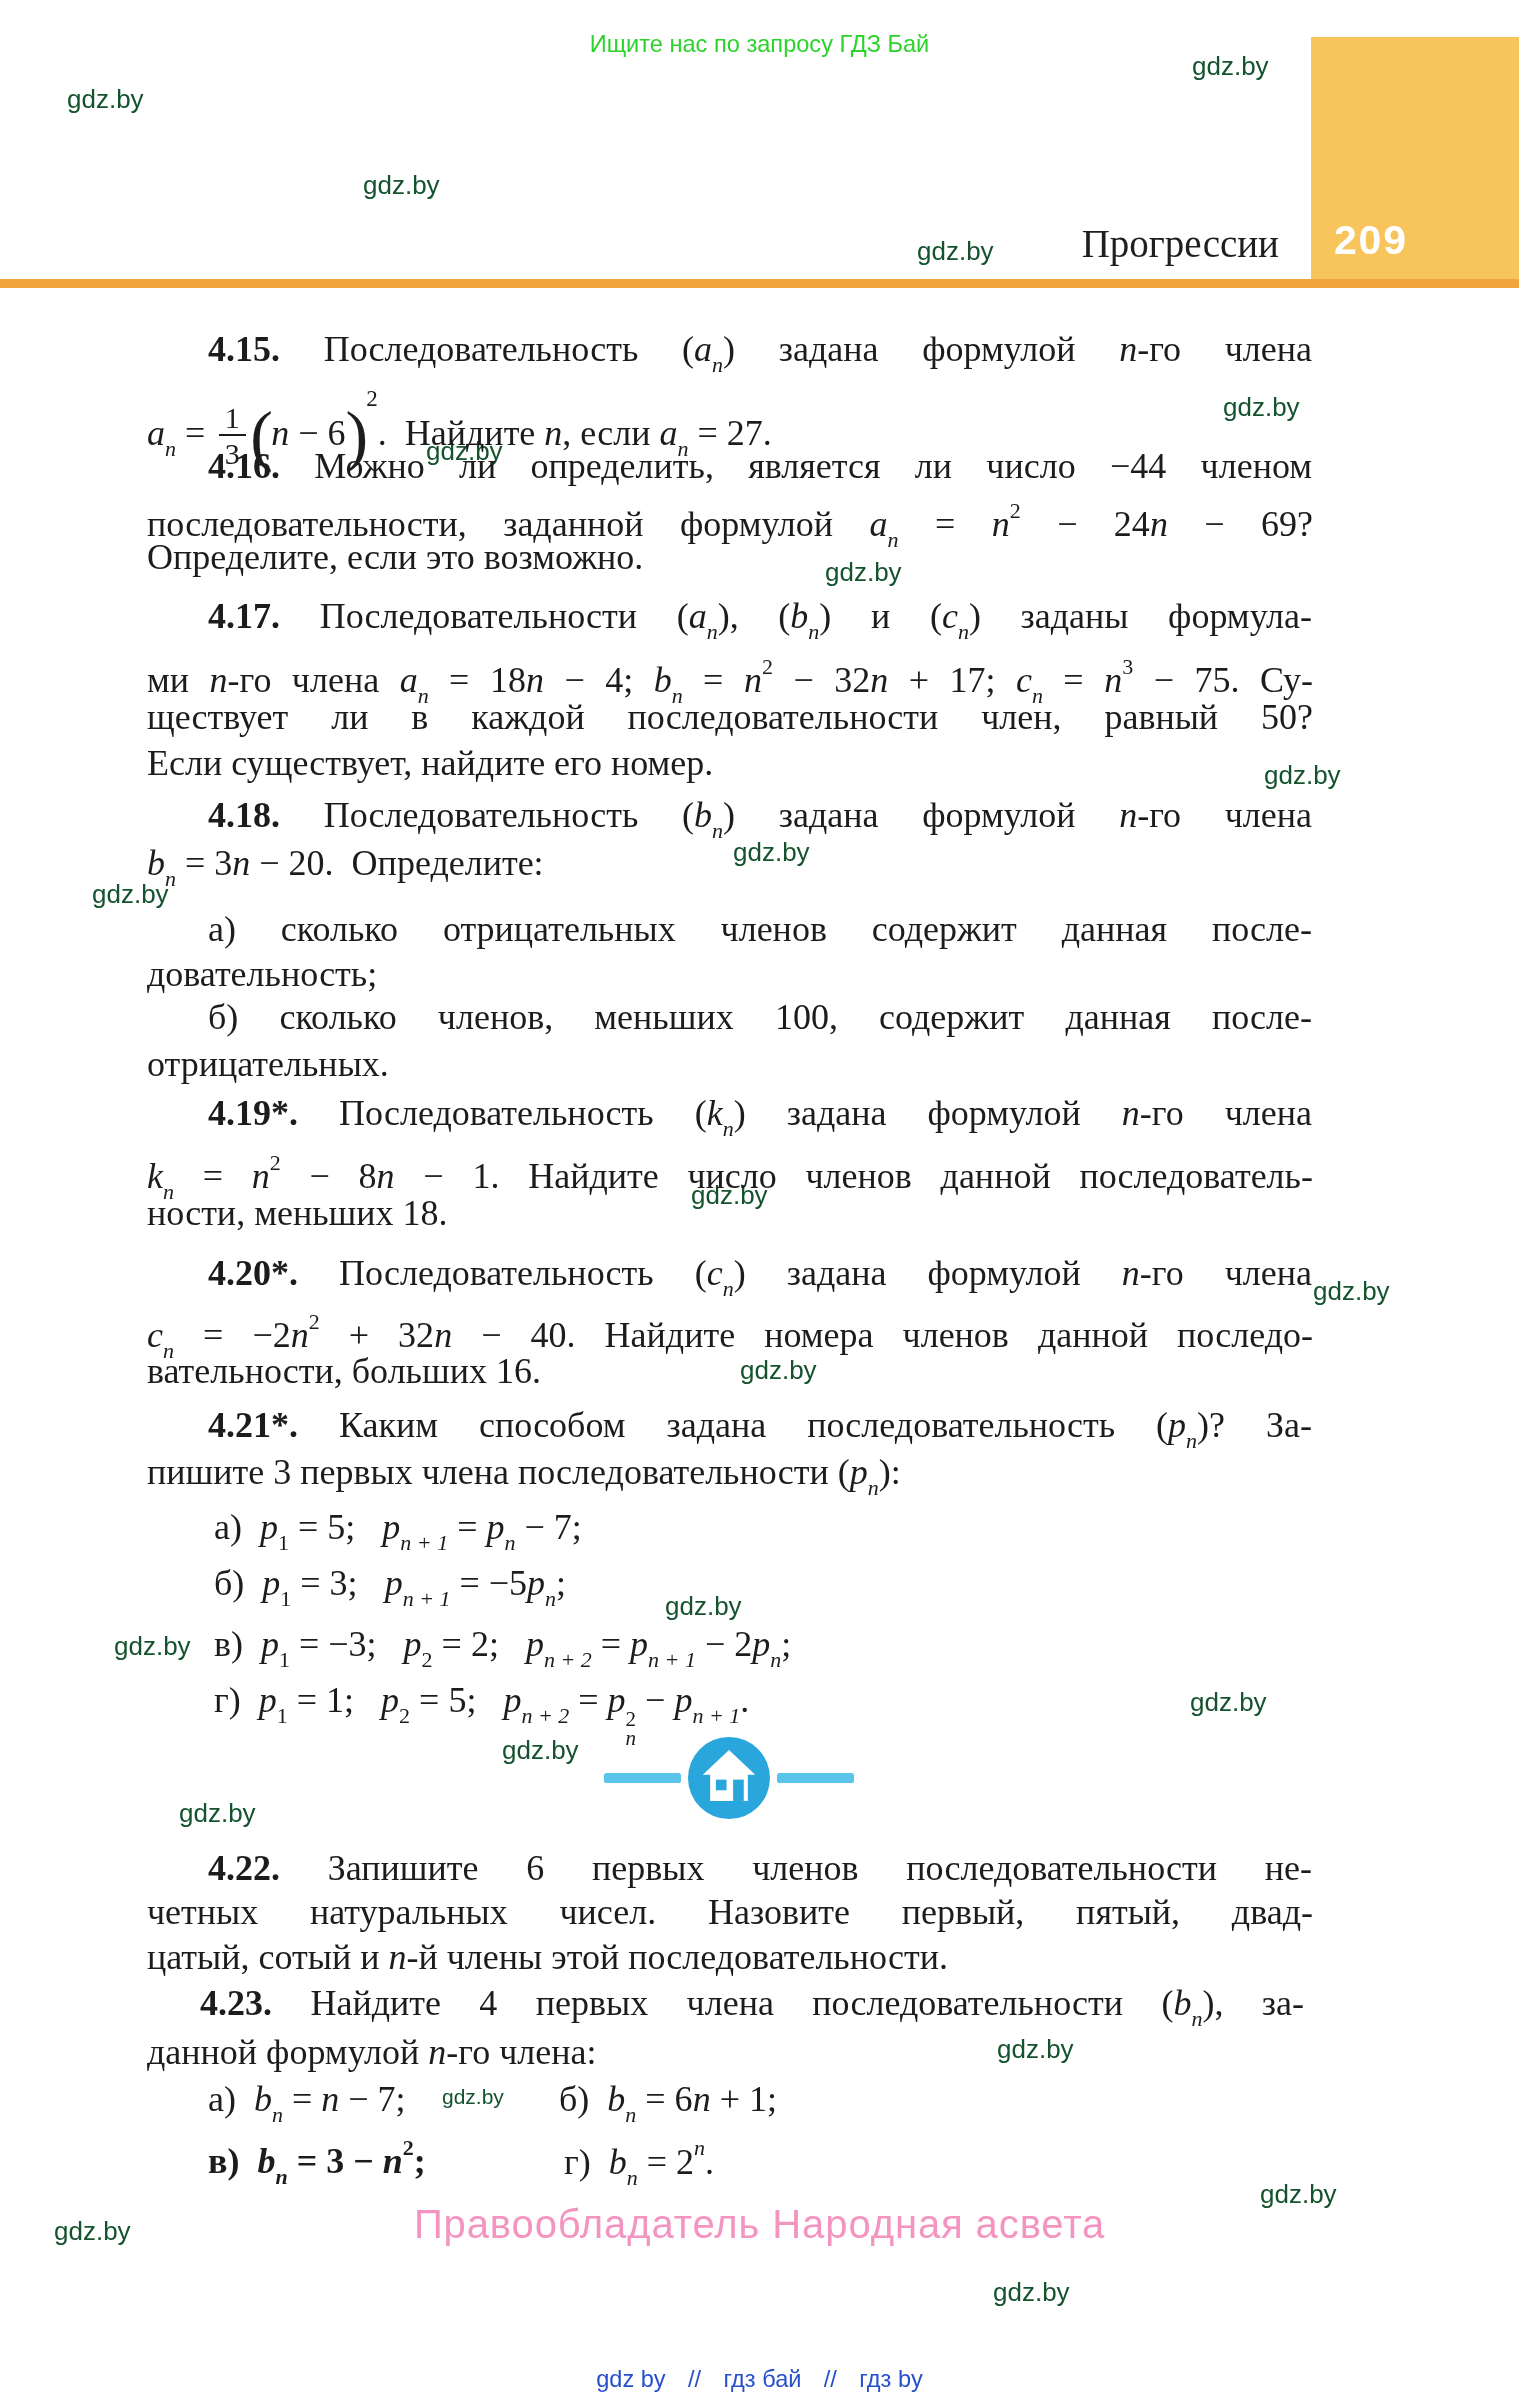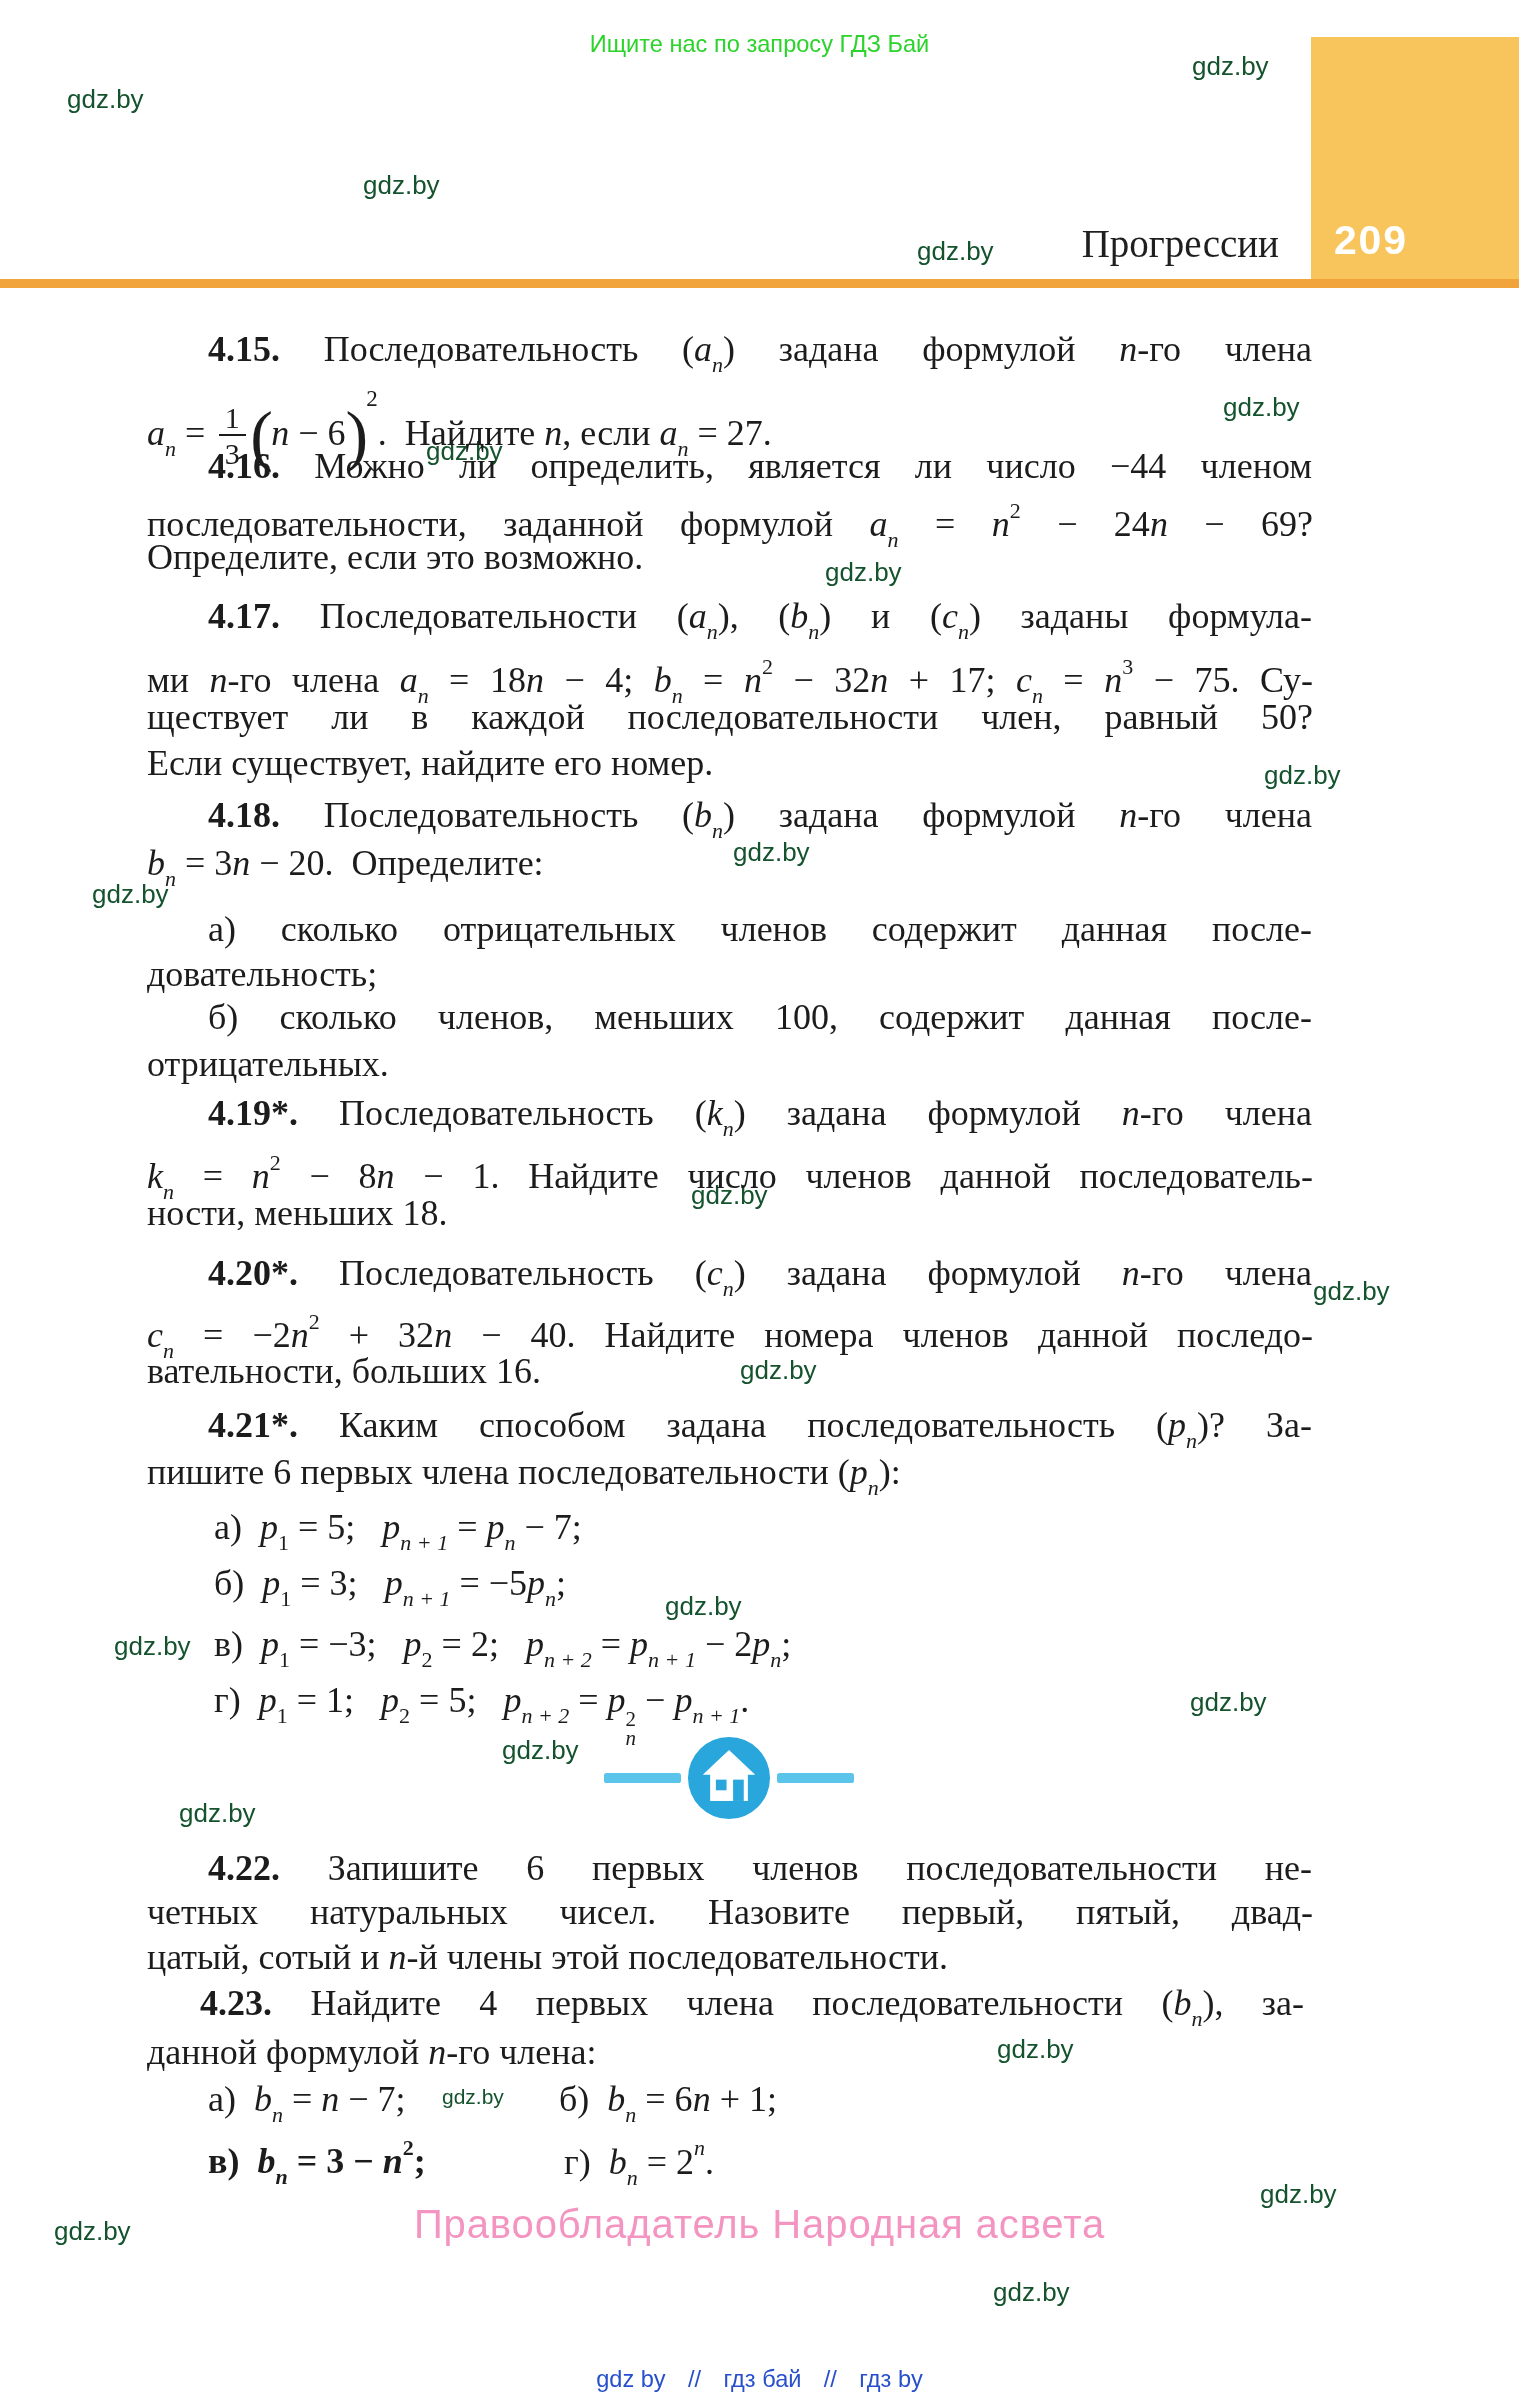--- a/index.html
+++ b/index.html
@@ -104,21 +104,21 @@
       <div class="t" style="left: 147px; top: 951px;"><span>довательность;</span></div>
       <div class="t j" style="left: 208px; top: 994px; width: 1104px;"><span>б) сколько членов, меньших 100, содержит данная после-</span></div>
       <div class="t" style="left: 147px; top: 1041px;"><span>отрицательных.</span></div>
       <div class="t j" style="left: 208px; top: 1090px; width: 1104px;"><span class="b">4.19*.</span><span> Последовательность (</span><span class="i">k</span><span class="sb i">n</span><span>) задана формулой </span><span class="i">n</span><span>-го члена</span></div>
       <div class="t j" style="left: 147px; top: 1140px; width: 1166px;"><span class="i">k</span><span class="sb i">n</span><span> = </span><span class="i">n</span><span class="sp">2</span><span> − 8</span><span class="i">n</span><span> − 1.  Найдите число членов данной последователь-</span></div>
       <div class="t" style="left: 147px; top: 1190px;"><span>ности, меньших 18.</span></div>
       <div class="t j" style="left: 208px; top: 1250px; width: 1104px;"><span class="b">4.20*.</span><span> Последовательность (</span><span class="i">c</span><span class="sb i">n</span><span>) задана формулой </span><span class="i">n</span><span>-го члена</span></div>
       <div class="t j" style="left: 147px; top: 1299px; width: 1166px;"><span class="i">c</span><span class="sb i">n</span><span> = −2</span><span class="i">n</span><span class="sp">2</span><span> + 32</span><span class="i">n</span><span> − 40.  Найдите номера членов данной последо-</span></div>
       <div class="t" style="left: 147px; top: 1348px;"><span>вательности, больших 16.</span></div>
       <div class="t j" style="left: 208px; top: 1402px; width: 1104px;"><span class="b">4.21*.</span><span> Каким способом задана последовательность (</span><span class="i">p</span><span class="sb i">n</span><span>)? За-</span></div>
-      <div class="t" style="left: 147px; top: 1449px;"><span>пишите 6 первых члена последовательности (</span><span class="i">p</span><span class="sb i">n</span><span>):</span></div>
+      <div class="t" style="left: 147px; top: 1449px;"><span>пишите 3 первых члена последовательности (</span><span class="i">p</span><span class="sb i">n</span><span>):</span></div>
       <div class="t" style="left: 214px; top: 1504px;"><span>а)  </span><span class="i">p</span><span class="sb">1</span><span> = 5;   </span><span class="i">p</span><span class="sb i">n + 1</span><span> = </span><span class="i">p</span><span class="sb i">n</span><span> − 7;</span></div>
       <div class="t" style="left: 214px; top: 1560px;"><span>б)  </span><span class="i">p</span><span class="sb">1</span><span> = 3;   </span><span class="i">p</span><span class="sb i">n + 1</span><span> = −5</span><span class="i">p</span><span class="sb i">n</span><span>;</span></div>
       <div class="t" style="left: 214px; top: 1621px;"><span>в)  </span><span class="i">p</span><span class="sb">1</span><span> = −3;   </span><span class="i">p</span><span class="sb">2</span><span> = 2;   </span><span class="i">p</span><span class="sb i">n + 2</span><span> = </span><span class="i">p</span><span class="sb i">n + 1</span><span> − 2</span><span class="i">p</span><span class="sb i">n</span><span>;</span></div>
       <div class="t" style="left: 214px; top: 1677px;"><span>г)  </span><span class="i">p</span><span class="sb">1</span><span> = 1;   </span><span class="i">p</span><span class="sb">2</span><span> = 5;   </span><span class="i">p</span><span class="sb i">n + 2</span><span> = </span><span class="i">p</span><span class="stk"><span class="su">2</span><span class="sd">n</span></span><span> − </span><span class="i">p</span><span class="sb i">n + 1</span><span>.</span></div>
       <div class="t j" style="left: 208px; top: 1845px; width: 1104px;"><span class="b">4.22.</span><span> Запишите 6 первых членов последовательности не-</span></div>
       <div class="t j" style="left: 147px; top: 1889px; width: 1166px;"><span>четных натуральных чисел. Назовите первый, пятый, двад-</span></div>
       <div class="t" style="left: 147px; top: 1934px;"><span>цатый, сотый и </span><span class="i">n</span><span>-й члены этой последовательности.</span></div>
       <div class="t j" style="left: 200px; top: 1980px; width: 1104px;"><span class="b">4.23.</span><span> Найдите 4 первых члена последовательности (</span><span class="i">b</span><span class="sb i">n</span><span>), за-</span></div>
       <div class="t" style="left: 147px; top: 2029px;"><span>данной формулой </span><span class="i">n</span><span>-го члена:</span></div>
       <div class="t" style="left: 208px; top: 2076px;"><span>а)  </span><span class="i">b</span><span class="sb i">n</span><span> = </span><span class="i">n</span><span> − 7;</span></div>

